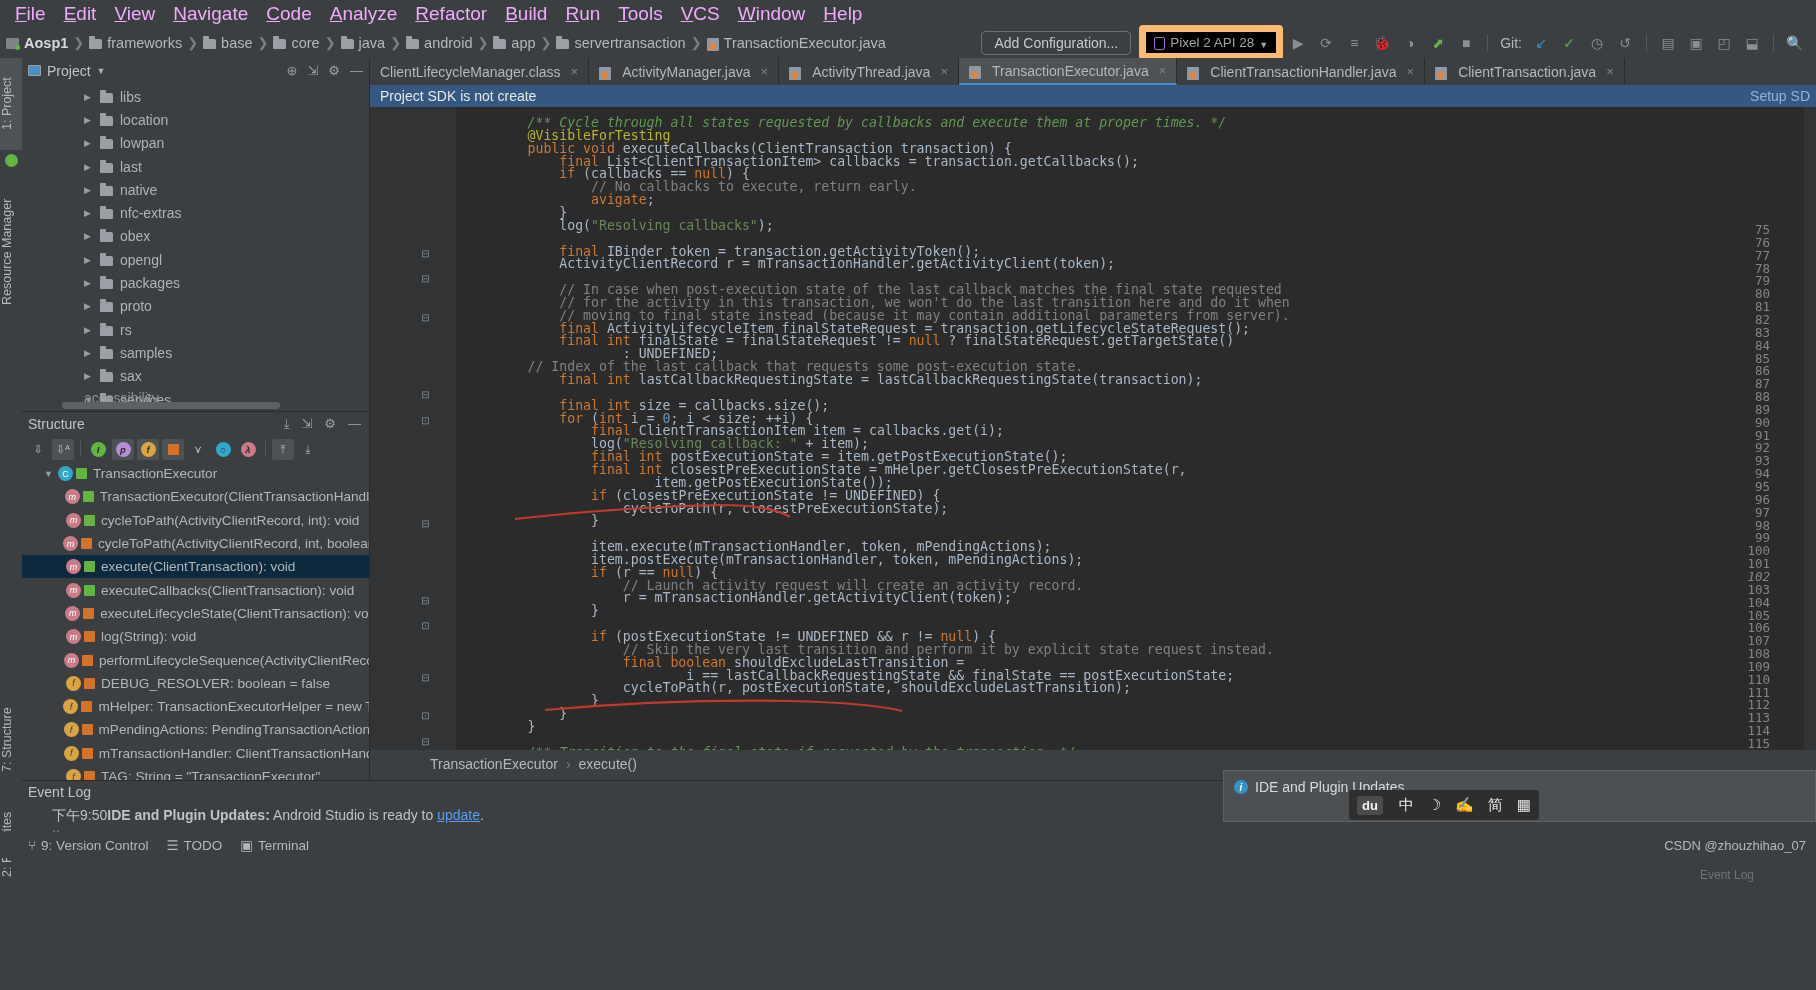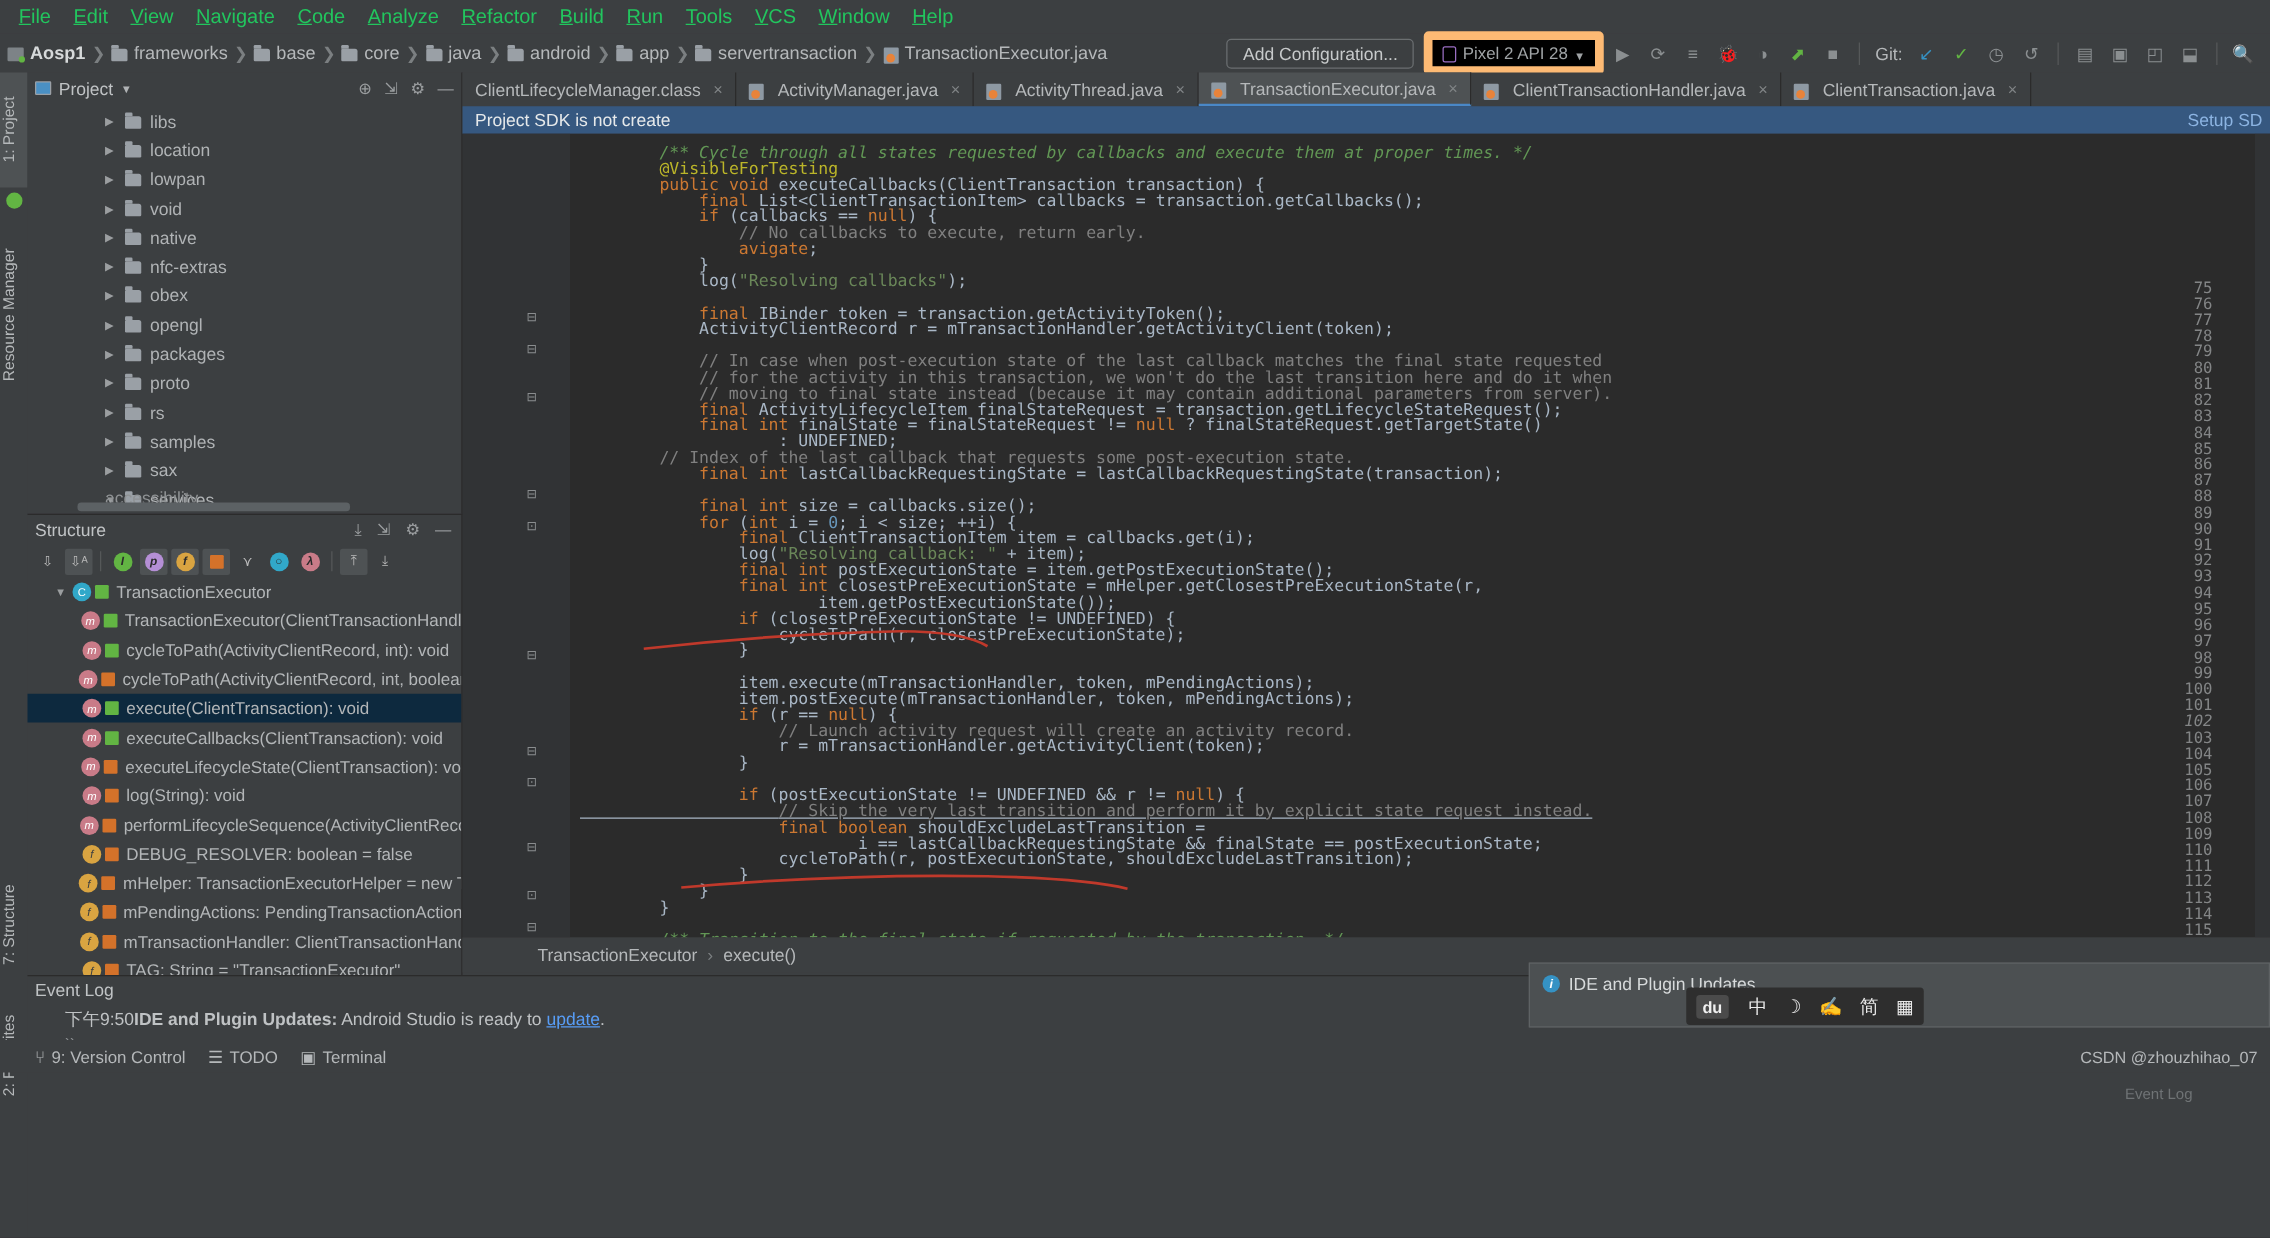--- a/index.html
+++ b/index.html
@@ -11,21 +11,21 @@
     color: #bbbbbb;
   }
   .app { position: relative; width: 1816px; height: 990px; background: #3c3f41; }
 
   
   .menubar {
     position: absolute; top: 0; left: 0; width: 1816px; height: 27px;
     background: #3c3f41; display: flex; align-items: center; padding-left: 6px;
   }
   .menu-item {
-    font-size: 16px; color: #22c55e; padding: 3px 9px; white-space: nowrap;
+    font-size: 19px; color: #f0abfc; padding: 3px 9px; white-space: nowrap;
   }
   .menu-item .mn { text-decoration: underline; }
 
   
   .navbar {
     position: absolute; top: 27px; left: 0; width: 1816px; height: 31px;
     background: #3c3f41; display: flex; align-items: center; padding-left: 6px;
   }
   .crumb { display: flex; align-items: center; font-size: 14.5px; color: #b5b8ba; }
   .crumb-sep { color: #7b7f81; padding: 0 5px; font-size: 13px; }
@@ -349,21 +349,21 @@
           <span>location</span>
         </div>
         <div class="tree-row">
           <span class="tw">▶</span>
           <span class="folder-ico"></span>
           <span>lowpan</span>
         </div>
         <div class="tree-row">
           <span class="tw">▶</span>
           <span class="folder-ico"></span>
-          <span>void</span>
+          <span>last</span>
         </div>
         <div class="tree-row">
           <span class="tw">▶</span>
           <span class="folder-ico"></span>
           <span>native</span>
         </div>
         <div class="tree-row">
           <span class="tw">▶</span>
           <span class="folder-ico"></span>
           <span>nfc-extras</span>
@@ -667,21 +667,21 @@
         <div class="cline" style="top: 406.35px;">                }</div>
         <div class="cline" style="top: 419.2px;"></div>
         <div class="cline" style="top: 444.9px;">                item.postExecute(mTransactionHandler, token, mPendingActions);</div>
         <div class="cline" style="top: 432.05px;">                item.execute(mTransactionHandler, token, mPendingActions);</div>
         <div class="cline" style="top: 457.75px;">                <span class="kw">if</span> (r == <span class="kw">null</span>) {</div>
         <div class="cline" style="top: 470.6px;">                    <span class="cmt">// Launch activity request will create an activity record.</span></div>
         <div class="cline" style="top: 483.45px;">                    r = mTransactionHandler.getActivityClient(token);</div>
         <div class="cline" style="top: 496.3px;">                }</div>
         <div class="cline" style="top: 509.15px;"></div>
         <div class="cline" style="top: 522px;">                <span class="kw">if</span> (postExecutionState != UNDEFINED &amp;&amp; r != <span class="kw">null</span>) {</div>
-        <div class="cline" style="top: 534.85px; text-decoration: underline;">                    <span class="cmt">// Skip the very last transition and perform it by explicit state request instead.</span></div>
+        <div class="cline" style="top: 534.85px;">                    <span class="cmt">// Skip the very last transition and perform it by explicit state request instead.</span></div>
         <div class="cline" style="top: 547.7px;">                    <span class="kw">final boolean</span> shouldExcludeLastTransition =</div>
         <div class="cline" style="top: 560.55px;">                            i == lastCallbackRequestingState &amp;&amp; finalState == postExecutionState;</div>
         <div class="cline" style="top: 573.4px;">                    cycleToPath(r, postExecutionState, shouldExcludeLastTransition);</div>
         <div class="cline" style="top: 586.25px;">                }</div>
         <div class="cline" style="top: 599.1px;">            }</div>
         <div class="cline" style="top: 611.95px;">        }</div>
         <div class="cline" style="top: 624.8px;"></div>
         <div class="cline" style="top: 637.65px;">        <span class="cmt-doc">/** Transition to the final state if requested by the transaction. */</span></div>
       </div>
     <svg width="1446" height="643" style="position:absolute;top:0;left:0;pointer-events:none;">

